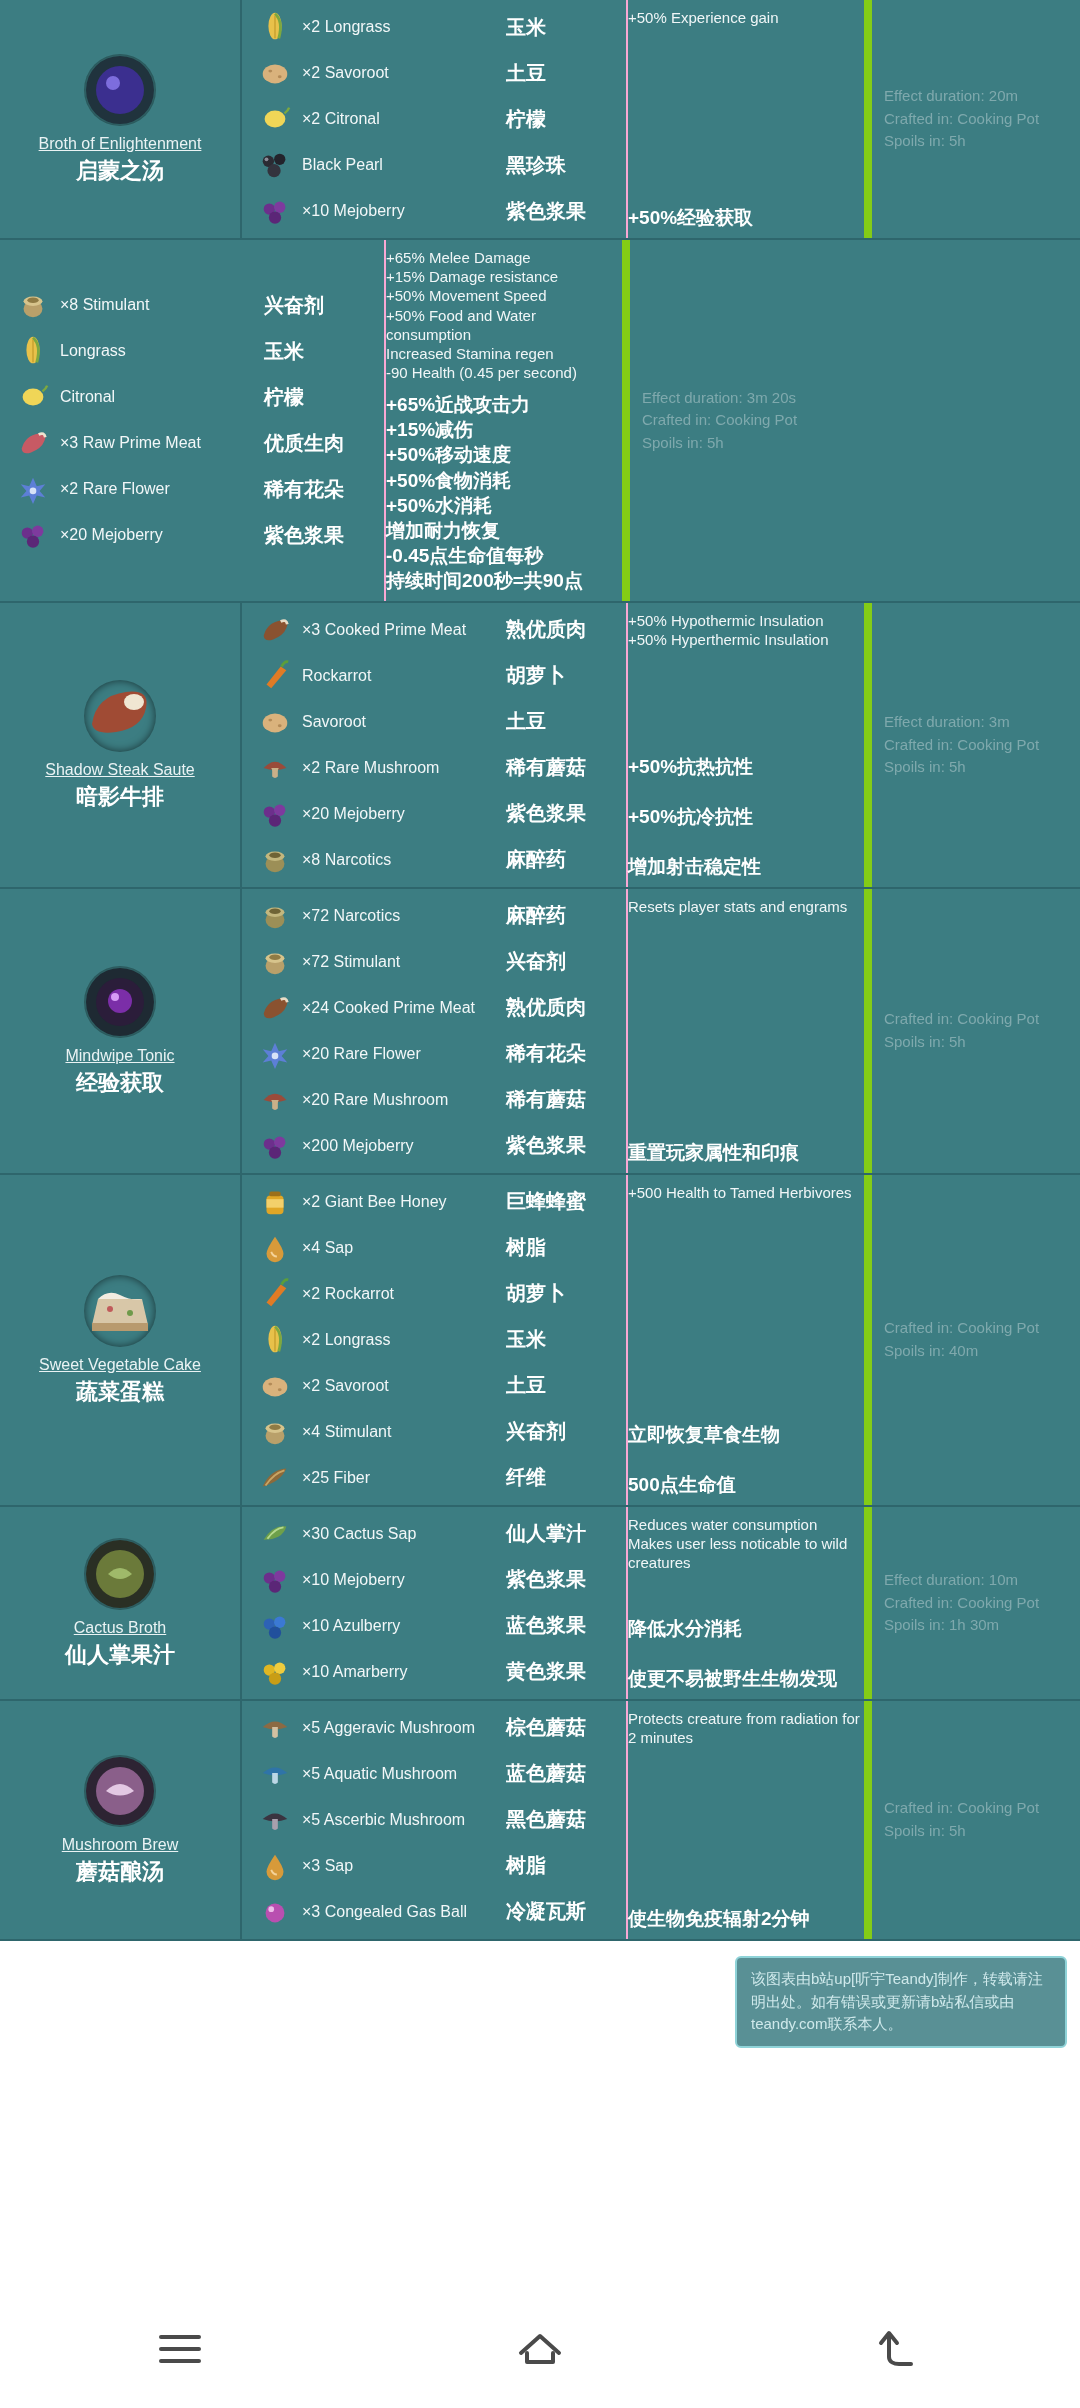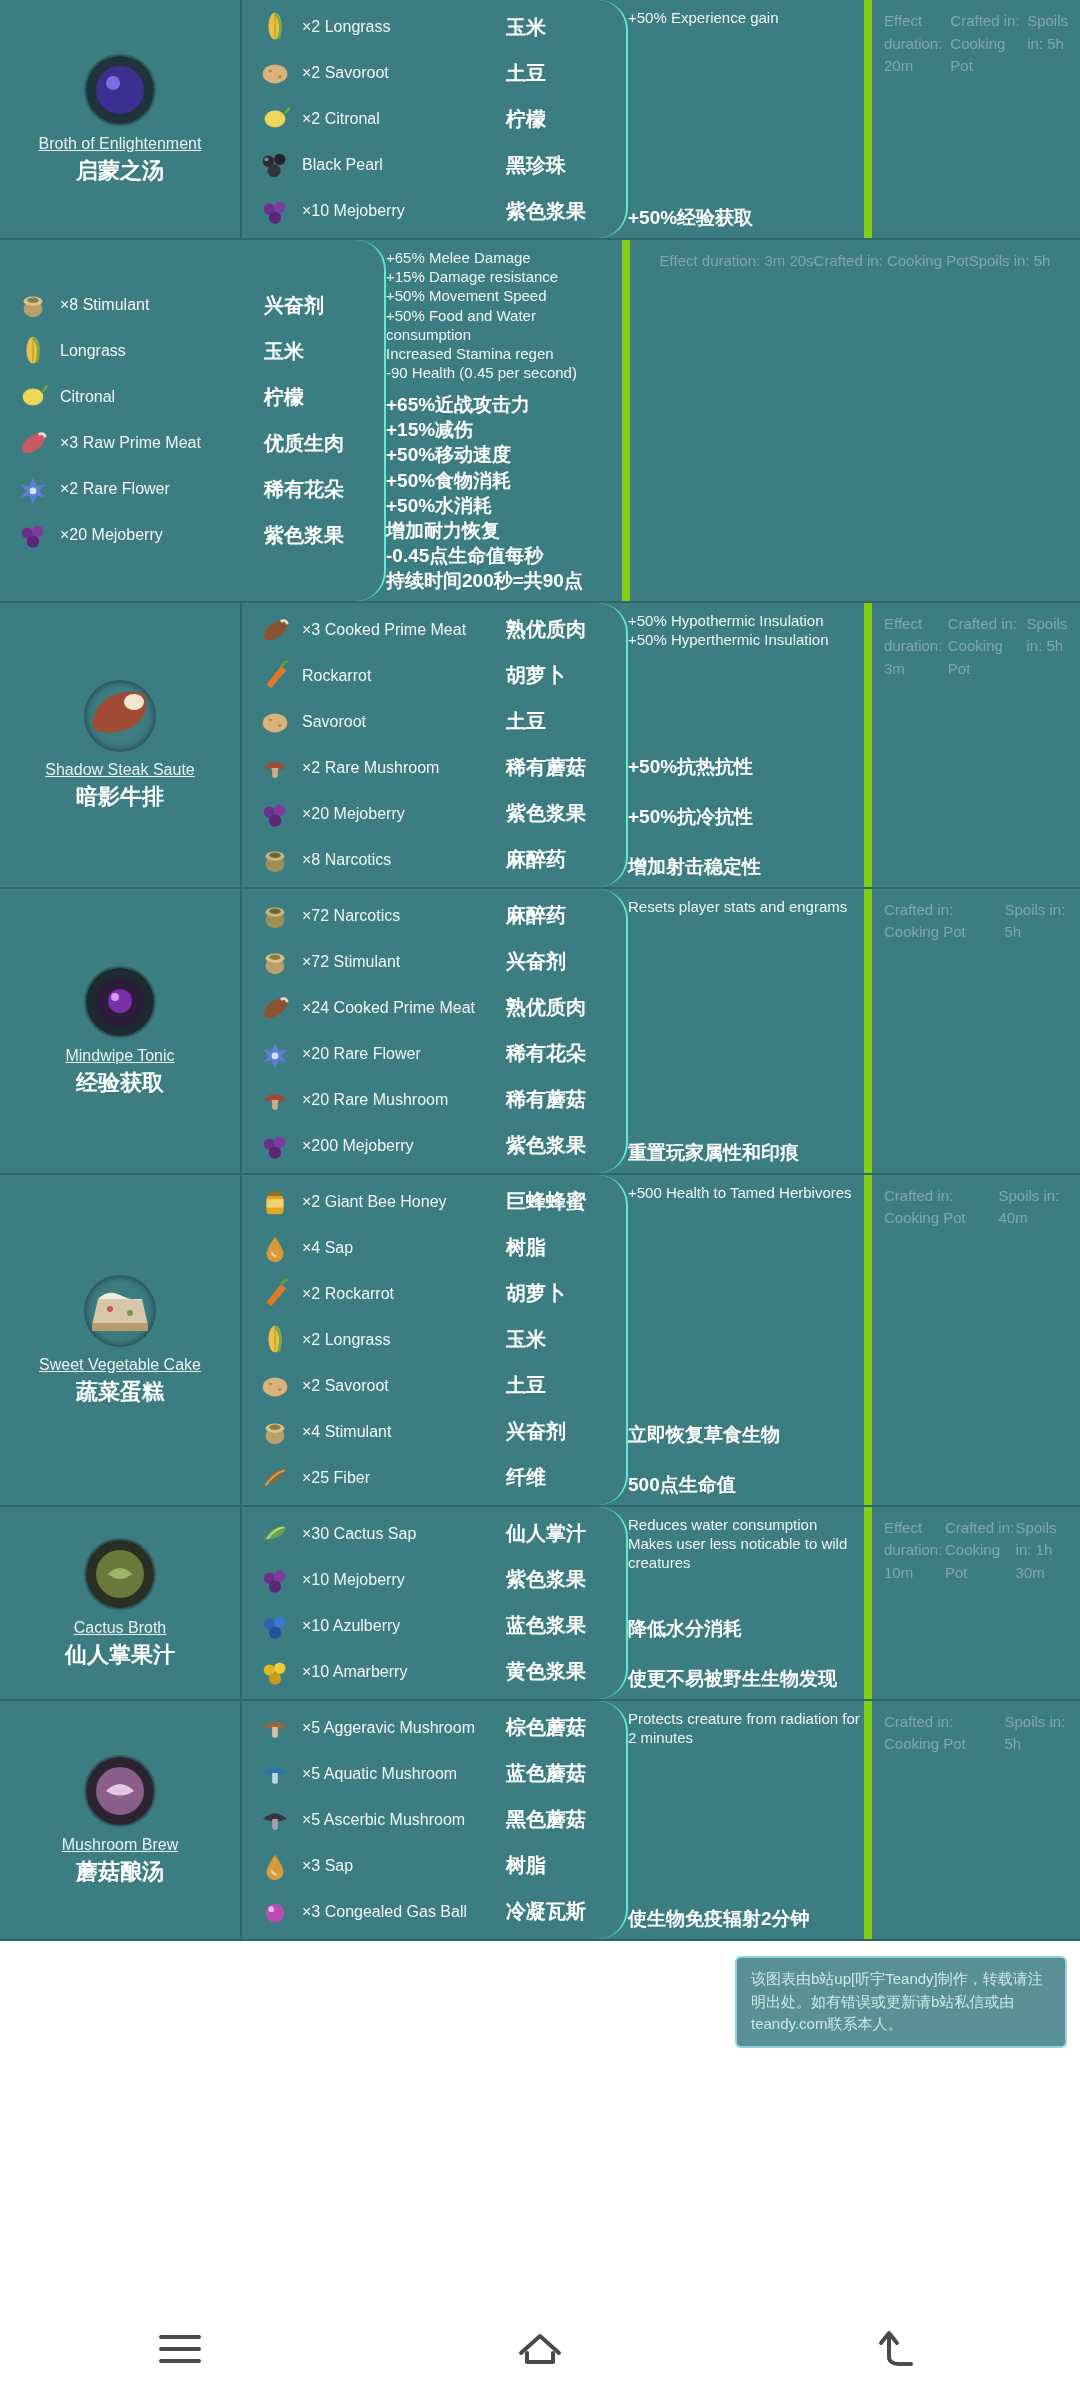--- a/index.html
+++ b/index.html
@@ -2,25 +2,25 @@
 <html><head>
 <meta charset="utf-8">
 <style>
   html,body{margin:0;padding:0;background:#ffffff;}
   body{width:1080px;font-family:"Liberation Sans",sans-serif;}
   #page{width:1080px;min-height:2408px;background:#ffffff;position:relative;}
   .table{width:1080px;background:#3c7d82;}
   .row{display:flex;width:1080px;border-bottom:2px solid #2e666c;box-sizing:border-box;}
   .col-recipe{width:242px;flex:0 0 242px;border-right:2px solid #2e666c;box-sizing:border-box;
       display:flex;flex-direction:column;align-items:center;justify-content:center;padding:10px 3px;}
-  .col-ing{width:386px;flex:0 0 386px;border-right:2px solid #5eead4;box-sizing:border-box;
-      display:flex;flex-direction:column;justify-content:center;padding:4px 0;border-radius:30px;}
+  .col-ing{width:386px;flex:0 0 386px;border-right:2px solid #f9a8d4;box-sizing:border-box;
+      display:flex;flex-direction:column;justify-content:center;padding:4px 0;}
   .col-eff{width:244px;flex:0 0 244px;border-right:8px solid #84cc16;box-sizing:border-box;
       display:flex;flex-direction:column;justify-content:space-between;padding:8px 0;}
-  .col-meta{flex:1 1 auto;box-sizing:border-box;display:flex;flex-direction:row;justify-content:center;padding:10px 12px;}
+  .col-meta{flex:1 1 auto;box-sizing:border-box;display:flex;flex-direction:column;justify-content:center;padding:24px 12px;}
 
   .dish-img{width:72px;height:72px;border-radius:50%;margin-bottom:8px;position:relative;overflow:hidden;
       box-shadow:inset 0 0 8px rgba(0,0,0,.6);}
   .dish-name-en{color:#eaf3f4;font-size:16px;text-decoration:underline;text-align:center;line-height:1.2;}
   .dish-name-cn{color:#ffffff;font-size:22px;font-weight:bold;text-align:left;margin-top:4px;line-height:1.25;}
 
   .ing{display:flex;align-items:center;height:auto;padding:6px 0 6px 14px;}
   .ing-icon{width:38px;height:34px;flex:0 0 38px;margin-right:8px;position:relative;}
   .ing-en{color:#f2f7f8;font-size:16px;flex:1 1 auto;white-space:nowrap;}
   .ing-cn{color:#ffffff;font-size:20px;font-weight:bold;width:120px;flex:0 0 120px;}

